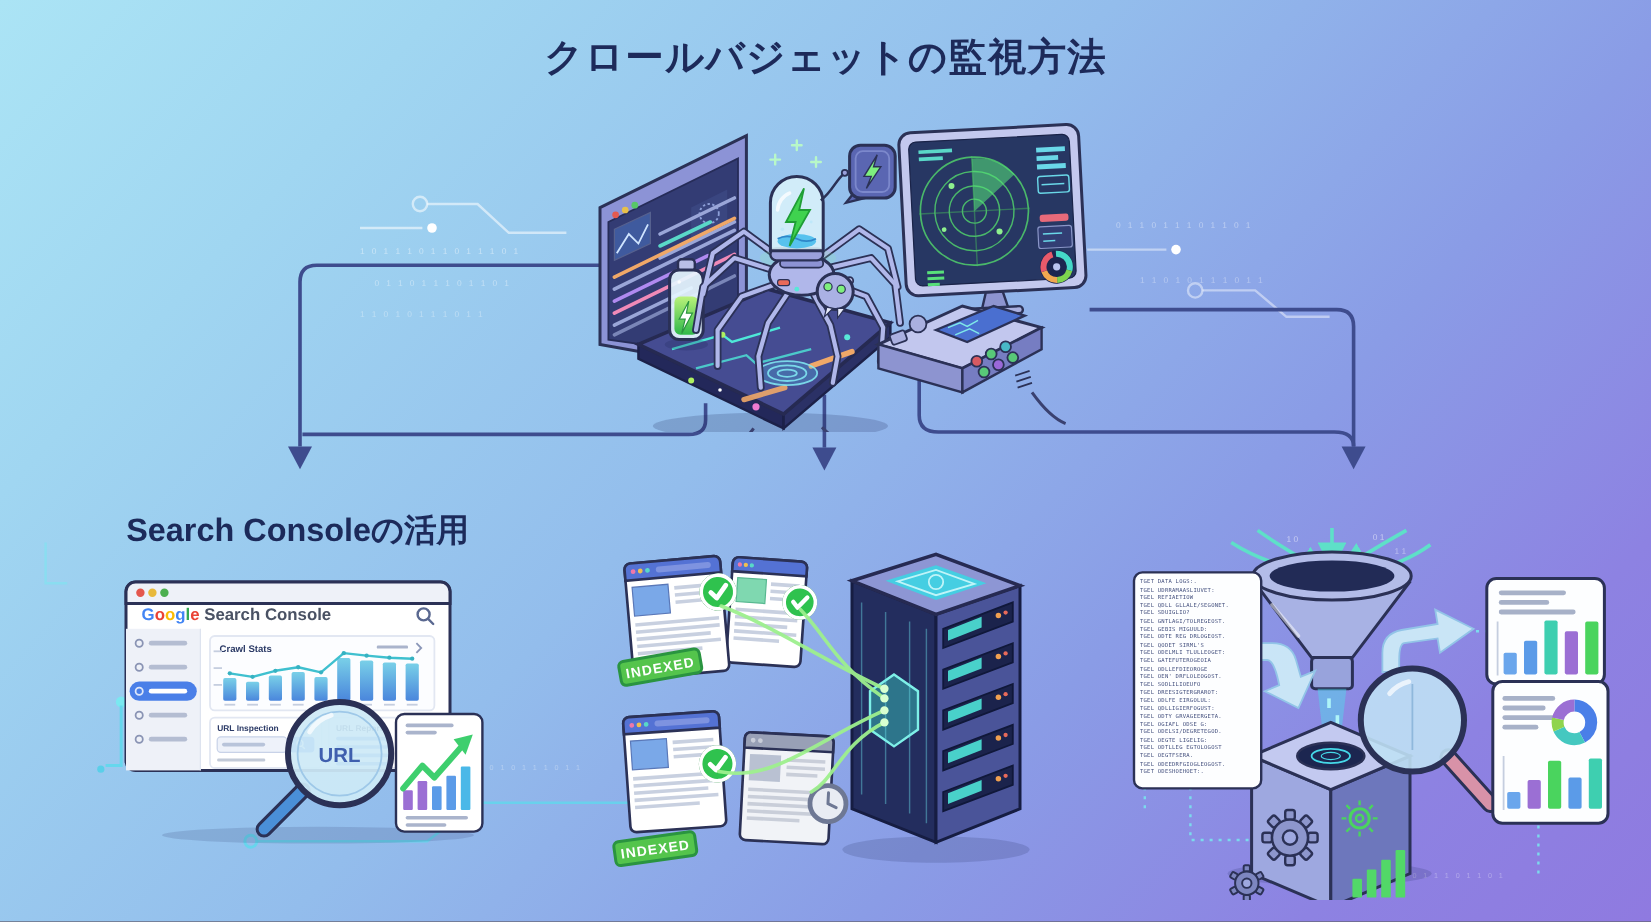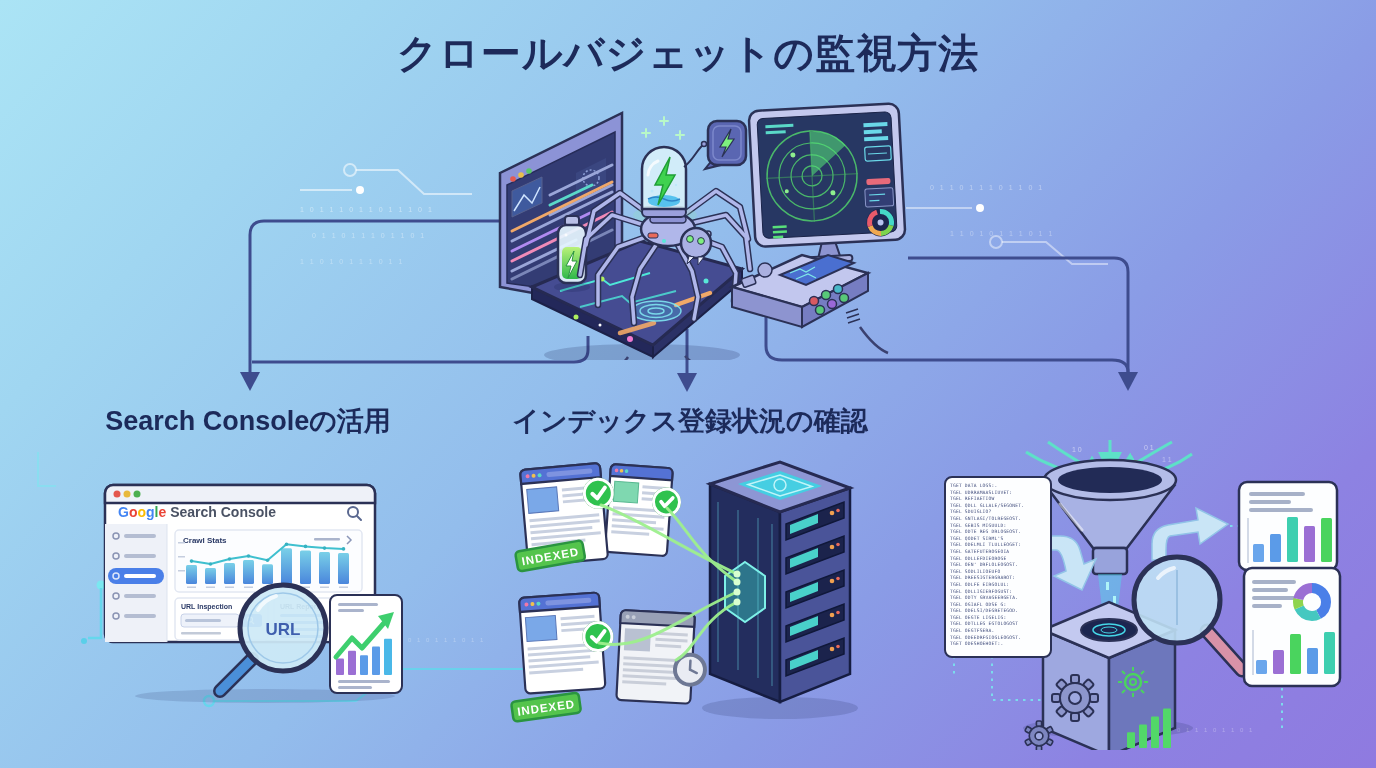--- a/index.html
+++ b/index.html
@@ -4,24 +4,24 @@
 <style>
   html,body{margin:0;padding:0;background:#667;}
   .stage{
     position:relative;width:1376px;height:768px;overflow:hidden;
     font-family:"Liberation Sans","DejaVu Sans",sans-serif;
     background:linear-gradient(132deg,#abe4f5 0%,#a0d6f1 18%,#93bdec 45%,#8a9ce6 68%,#8d82e2 86%,#8f7ae0 100%);
   }
   .stage svg{position:absolute;}
   .title{
     position:absolute;left:0;top:26px;width:1376px;margin:0;text-align:center;
-    font-size:40px;font-weight:800;color:#1d2a5a;letter-spacing:1px;
+    font-size:32px;font-weight:800;color:#1d2a5a;letter-spacing:1px;
   }
   .heading{
-    position:absolute;top:403px;text-align:center;
+    position:absolute;top:424px;text-align:center;
     font-size:27px;font-weight:800;color:#1c2a5a;
   }
   .h-left{left:48px;width:400px;}
   .h-mid{left:492px;width:396px;}
   .h-right{left:930px;width:400px;}
   .log-panel{
     position:absolute;left:944px;top:476px;width:96px;height:168px;
     background:#fdfeff;border:2.5px solid #2b3156;border-radius:8px;
     padding:5px 4px;overflow:hidden;z-index:6;
   }
@@ -81,21 +81,20 @@
     </g>
     <g fill="#3e4c8e">
       <polygon points="240,372 260,372 250,391"></polygon>
       <polygon points="677,373 697,373 687,392"></polygon>
       <polygon points="1118,372 1138,372 1128,391"></polygon>
     </g>
   </svg>
 
   <h1 class="title">クロールバジェットの監視方法</h1>
   <div class="heading h-left">Search Consoleの活用</div>
-  <div class="heading h-mid">インデックス登録状況の確認</div>
 
   <svg class="art" style="left:480px;top:95px" width="440" height="265" viewBox="0 0 440 265">
     <defs>
       <linearGradient id="batGrad" x1="0" y1="0" x2="0" y2="1">
         <stop offset="0" stop-color="#baf27a"></stop>
           <stop offset="1" stop-color="#2fb84a"></stop>
       </linearGradient>
     </defs>
 
     <g>

